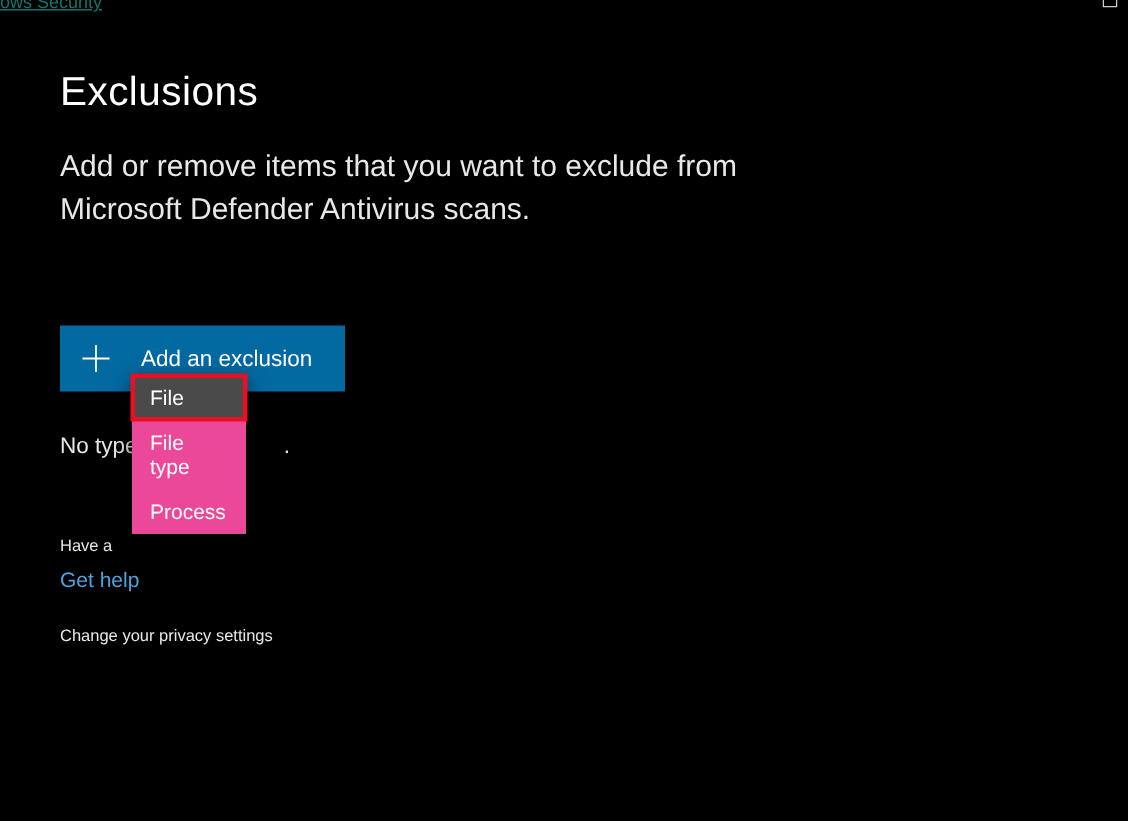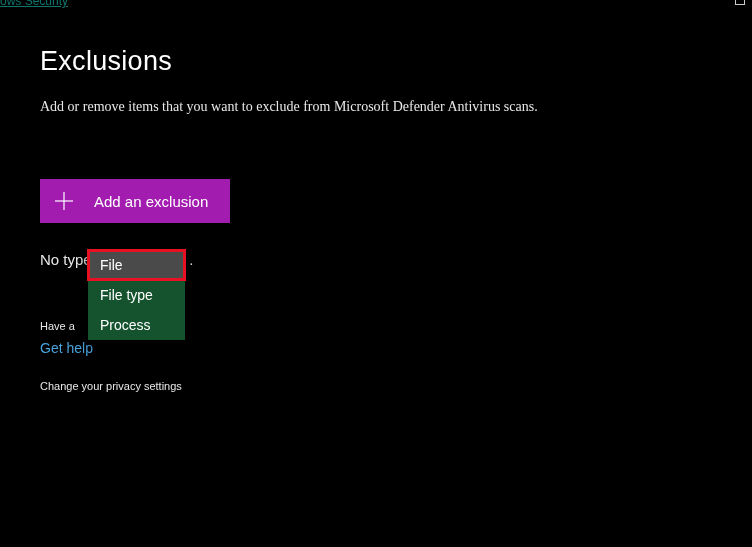--- a/index.html
+++ b/index.html
@@ -29,50 +29,49 @@
       padding: 30px 0 0 40px;
       width: 560px;
     }
     h1 {
       font-size: 27px;
       font-weight: 400;
       margin-bottom: 20px;
       letter-spacing: 0.3px;
     }
     .description {
-      font-size: 14px;
+      font-size: 20px;
       line-height: 1.45;
       color: #e8e8e8;
       margin-bottom: 62px;
-      font-family: Liberation Serif, serif;
     }
     .add-btn {
       display: flex;
       align-items: center;
       gap: 20px;
-      background: #a21caf;
+      background: #0369a1;
       border: none;
       padding: 12px 22px 12px 14px;
       color: #fff;
       font-size: 15px;
       font-family: inherit;
       cursor: pointer;
     }
     .plus-icon { width: 20px; height: 20px; }
     .status-row {
       margin-top: 28px;
       font-size: 15px;
       color: #e8e8e8;
     }
     .dropdown {
       position: absolute;
       top: 250px;
       left: 88px;
-      width: 97px;
-      background: #14532d;
+      width: 76px;
+      background: #ec4899;
       box-shadow: 0 4px 12px rgba(0,0,0,0.6);
       z-index: 10;
     }
     .dropdown-item {
       padding: 7px 12px;
       font-size: 14px;
       color: #fff;
       cursor: pointer;
     }
     .dropdown-item.highlighted {

